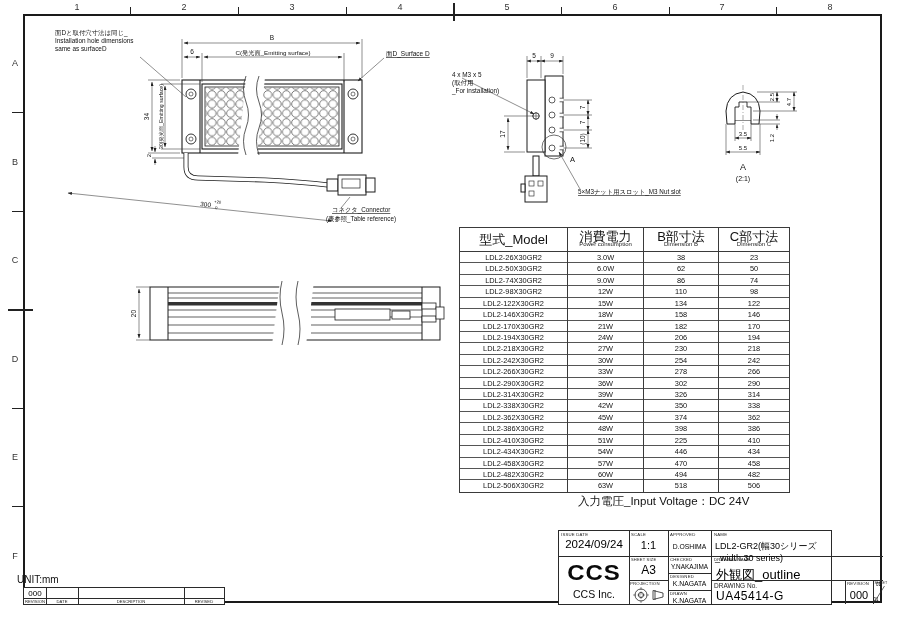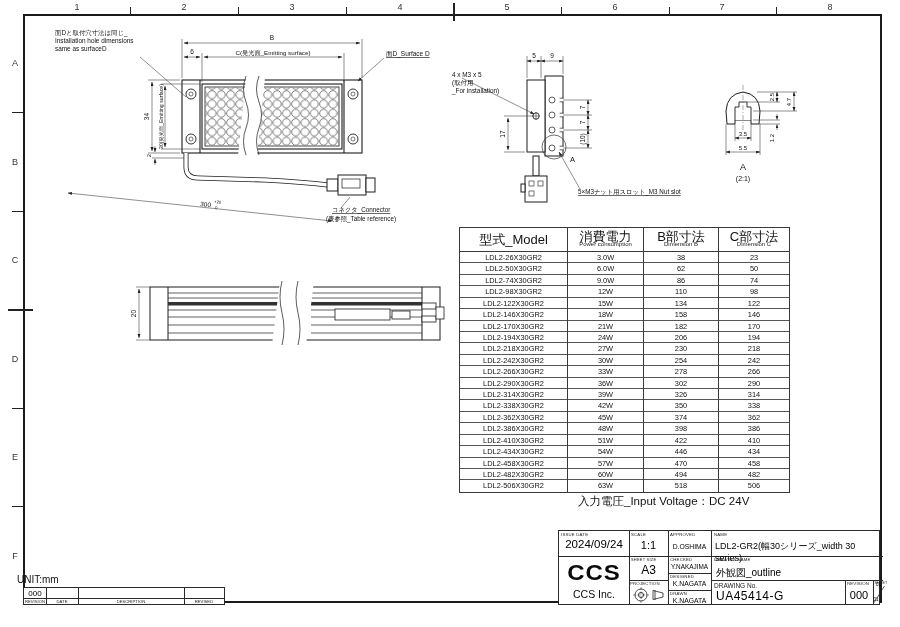--- a/index.html
+++ b/index.html
@@ -26,21 +26,21 @@
          font-size:7.4px;text-align:center;overflow:hidden;white-space:nowrap}
   .cells .tcell:last-child{border-bottom:none}
   .conn-group{box-sizing:border-box;display:flex;flex-direction:column;justify-content:center;
               padding-left:3px;font-size:6.8px;line-height:8.4px}
   .conn-g1{height:171.45px;border-bottom:1px solid #3a3a3a}
   .conn-g2{height:68.55px}
   .conn-pins{white-space:pre-line}
   
   .spec-lines{left:578px;top:494px;font-size:11.5px;line-height:14.5px;color:#111}
   
-  .tblock{left:558px;top:530px;width:322px;height:75px;border:1px solid #2a2a2a;box-sizing:border-box;background:#fff}
+  .tblock{left:558px;top:530px;width:274px;height:75px;border:1px solid #2a2a2a;box-sizing:border-box;background:#fff}
   .tb-line{position:absolute;background:#2a2a2a}
   .tb-lab{position:absolute;font-size:4.3px;color:#222;letter-spacing:.2px}
   .tb-val{position:absolute;color:#000}
   .logo-ccs{position:absolute;left:0;top:28px;width:70px;text-align:center;
             font-weight:900;font-size:24px;letter-spacing:1px;transform:scaleY(.92);color:#0a0a0a}
   .logo-inc{position:absolute;left:0;top:57px;width:70px;text-align:center;font-size:10.5px;color:#0a0a0a}
   
   .rstrip{left:23px;top:587px;width:202px;height:18px;border:1px solid #2a2a2a;box-sizing:border-box;background:#fff}
   .rs-lab{position:absolute;font-size:4.2px;color:#222;text-align:center;transform-origin:left top}
   .unit-note{left:17px;top:574px;font-size:10px;color:#111}
@@ -409,21 +409,21 @@
         <div class="tcell">182</div>
         <div class="tcell">206</div>
         <div class="tcell">230</div>
         <div class="tcell">254</div>
         <div class="tcell">278</div>
         <div class="tcell">302</div>
         <div class="tcell">326</div>
         <div class="tcell">350</div>
         <div class="tcell">374</div>
         <div class="tcell">398</div>
-        <div class="tcell">422</div>
+        <div class="tcell">225</div>
         <div class="tcell">446</div>
         <div class="tcell">470</div>
         <div class="tcell">494</div>
         <div class="tcell">518</div>
       </div>
   </div>
   <div class="tcol w-c">
     <div class="thead">
       <div class="h-main">C部寸法</div>
       <div class="h-sub">Dimension C</div>
@@ -498,21 +498,21 @@
   <span class="tb-lab" style="left:111px;top:26px">CHECKED</span>
   <span class="tb-val" style="left:109px;top:32px;width:43px;text-align:center;font-size:6.4px">Y.NAKAJIMA</span>
   <span class="tb-lab" style="left:111px;top:43px">DESIGNED</span>
   <span class="tb-val" style="left:109px;top:49px;width:43px;text-align:center;font-size:6.8px">K.NAGATA</span>
   <span class="tb-lab" style="left:111px;top:60px">DRAWN</span>
   <span class="tb-val" style="left:109px;top:66px;width:43px;text-align:center;font-size:6.8px">K.NAGATA</span>
 
   <span class="tb-lab" style="left:155px;top:1px">NAME</span>
   <span class="tb-val" style="left:156px;top:9px;font-size:9px">LDL2-GR2(幅30シリーズ_width 30 series)</span>
   <span class="tb-lab" style="left:155px;top:26px">DRAWING NAME</span>
-  <span class="tb-val" style="left:157px;top:35px;font-size:10px">外観図_outline</span>
+  <span class="tb-val" style="left:157px;top:35px;font-size:13px">外観図_outline</span>
   <span class="tb-val" style="left:155px;top:51px;font-size:6.5px;color:#222">DRAWING No.</span>
   <span class="tb-val" style="left:157px;top:58px;font-size:12px;letter-spacing:.5px">UA45414-G</span>
   <span class="tb-lab" style="left:288px;top:50px">REVISION</span>
   <span class="tb-lab" style="left:315.5px;top:50px;font-size:3.6px">SHEET</span>
   <span class="tb-val" style="left:286px;top:58px;width:28px;text-align:center;font-size:11px">000</span>
   <svg style="position:absolute;left:314px;top:49px" width="12" height="24" viewBox="0 0 12 24">
     <line x1="0.5" y1="23.5" x2="11.5" y2="6" stroke="#2a2a2a" stroke-width="0.7"></line>
   </svg>
   <span class="tb-val" style="left:317px;top:51px;font-size:4.5px">01</span>
   <span class="tb-val" style="left:314.5px;top:66px;font-size:4.5px">01</span>

